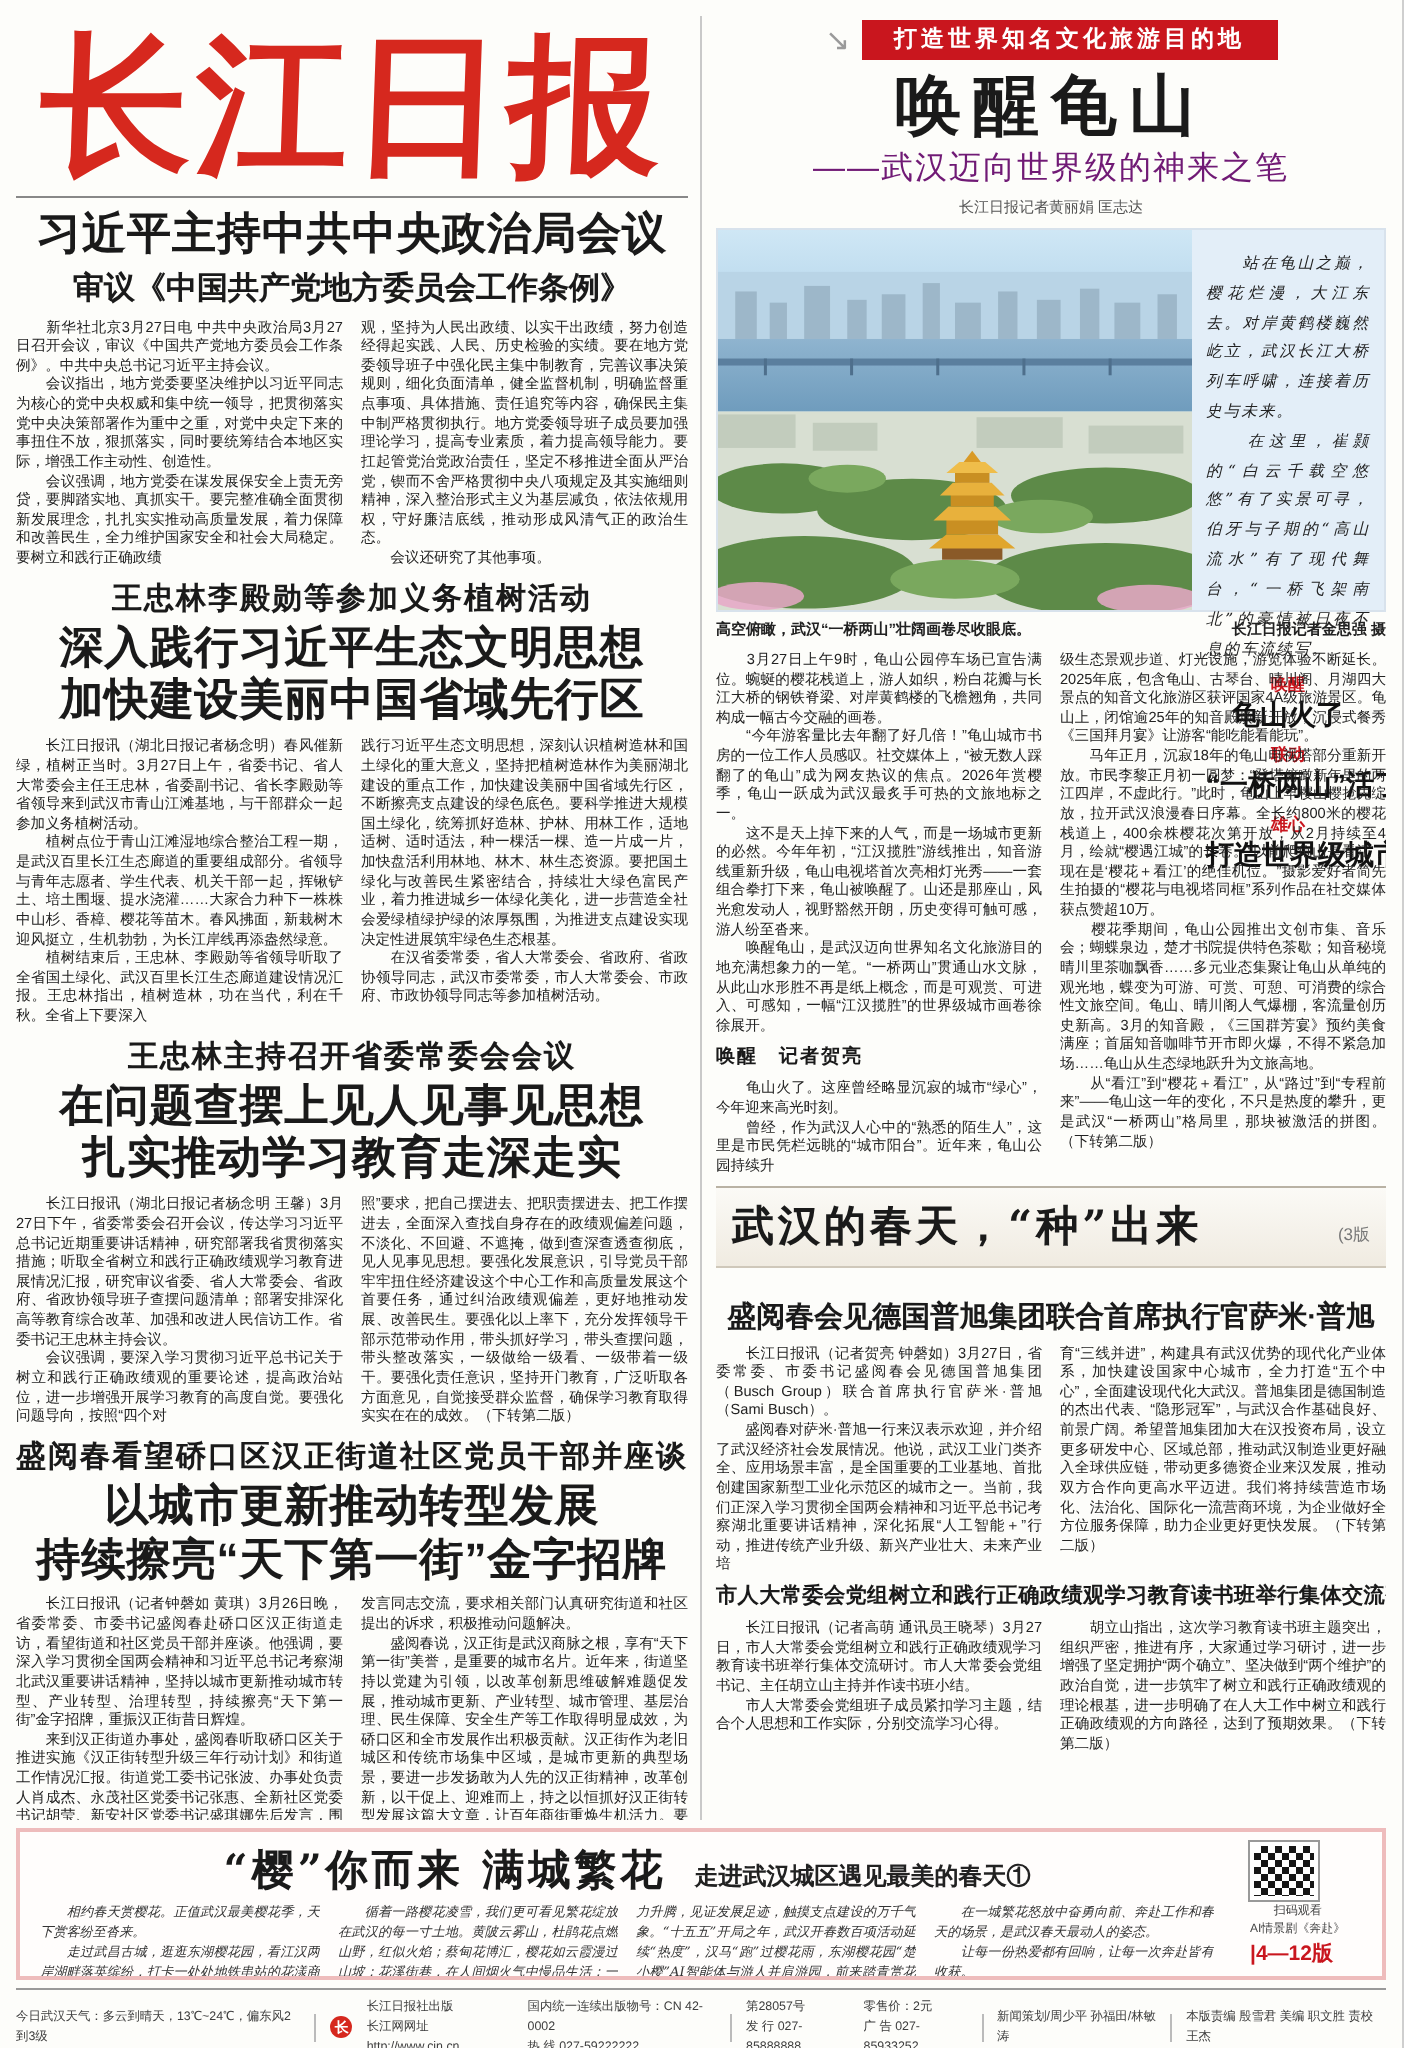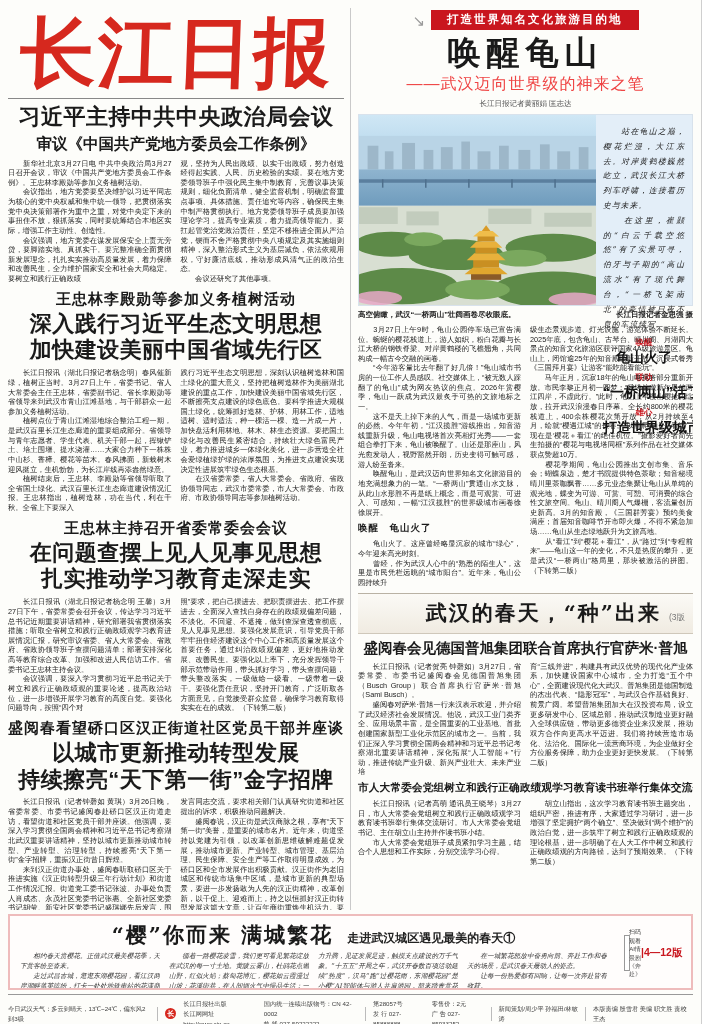--- a/index.html
+++ b/index.html
@@ -40,42 +40,42 @@
   .sec-gap { margin-top:6px; }
 
   
   .banner-row { display:flex; justify-content:center; align-items:center; gap:6px; margin:2px 0 4px; }
   .banner-arrow { color:#9a9a9a; font-size:15px; line-height:1; }
   .red-banner {
     background:#c9161e; color:#fff; font-weight:700; font-size:11.5px;
     padding:2px 16px 3px; letter-spacing:2px; white-space:nowrap;
   }
   .feature-hl { text-align:center; font-family:"DejaVu Serif", serif; font-weight:900; font-size:33px; letter-spacing:6px; line-height:1.15; }
-  .feature-dek { text-align:center; font-size:16px; color:#ef4444; letter-spacing:1px; margin-top:2px; }
+  .feature-dek { text-align:center; font-size:16px; color:#701a75; letter-spacing:1px; margin-top:2px; }
   .feature-byline { text-align:center; font-size:7.5px; color:#555; margin:4px 0 5px; }
   .photo-wrap { display:flex; height:192px; border:1px solid #d8e2ec; }
   .photo-wrap svg { display:block; height:100%; flex:1; }
   .photo-side {
     width:96px; flex:none; background:#e3eef8; padding:10px 7px 6px;
     display:flex; flex-direction:column;
   }
   .side-para {
     font-family:"DejaVu Serif", serif; font-style:italic; font-size:7.8px;
     line-height:1.9; letter-spacing:1px; color:#222; text-align:justify; white-space:pre-line;
   }
   .side-items { margin-top:auto; text-align:center; }
   .side-label { color:#c9161e; font-weight:700; font-size:8.5px; margin-top:5px; }
   .side-text { font-weight:700; font-size:14px; color:#111; white-space:nowrap; }
   .photo-caption { font-size:7.5px; font-weight:700; color:#222; margin:4px 0 5px; display:flex; justify-content:space-between; gap:6px; }
   .feature-subhead { font-size:9.5px; font-weight:800; margin:5px 0 4px; letter-spacing:1px; }
 
   .spring-banner {
-    margin:5px 0 5px; padding:5px 8px 6px; background:linear-gradient(180deg,#fbfaf6,#f0ebe1);
+    margin:5px 0 15px; padding:5px 8px 6px; background:linear-gradient(180deg,#fbfaf6,#f0ebe1);
     border-top:1px solid #b9b2a4; border-bottom:1px solid #cfc8ba;
-    display:flex; align-items:baseline; justify-content:flex-end; gap:8px;
+    display:flex; align-items:baseline; justify-content:space-between; gap:8px;
   }
   .spring-title { font-family:"DejaVu Serif", serif; font-weight:900; font-size:21px; letter-spacing:2px; white-space:nowrap; }
   .spring-ref { font-size:8.5px; color:#777; }
 
   .hl-b1 { text-align:center; font-weight:800; font-size:14.5px; margin:2px 0 4px; white-space:nowrap; }
   .hl-b2 { text-align:center; font-weight:800; font-size:10.6px; margin:4px 0 4px; white-space:nowrap; letter-spacing:0.2px; }
 
   
   .bottom-box {
     margin-top:4px; border:2px solid #eebcbc; background:#fffdfc;
@@ -84,21 +84,21 @@
   .bottom-main { flex:1; min-width:0; }
   .bottom-title-row { display:flex; justify-content:center; align-items:baseline; gap:14px; margin-bottom:3px; }
   .bottom-title { font-family:"DejaVu Serif", serif; font-weight:900; font-size:21px; letter-spacing:2px; white-space:nowrap; }
   .bottom-subtitle { font-size:12px; font-weight:600; color:#222; white-space:nowrap; }
   .bottom-cols { display:flex; gap:9px; }
   .bottom-col {
     flex:1; min-width:0; font-family:"DejaVu Serif", serif; font-style:italic;
     font-size:6.6px; line-height:1.5; text-align:justify; color:#333; white-space:pre-line;
     height:44px; overflow:hidden;
   }
-  .bottom-rail { width:56px; flex:none; display:flex; align-items:center; }
+  .bottom-rail { width:56px; flex:none; display:flex; flex-direction:column; align-items:flex-start; }
   .qr {
     width:34px; height:34px; border:2px solid #fff; outline:1px solid #999;
     background:repeating-conic-gradient(#161616 0% 25%, #ffffff 0% 50%);
     background-size:7px 7px;
   }
   .qr-caption { font-size:6px; color:#444; text-align:center; line-height:1.4; margin-top:2px; white-space:pre-line; }
   .bottom-ref { color:#c9161e; font-weight:800; font-size:10.5px; margin-top:1px; white-space:nowrap; }
 
   
   .footer {
@@ -122,21 +122,21 @@
 
       <div>
         <div class="masthead-title">长江日报</div>
         <div class="mast-rule"></div>
       </div>
 
       <div>
         <div class="hl-xl">习近平主持中共中央政治局会议</div>
         <div class="hl-sub">审议《中国共产党地方委员会工作条例》</div>
         <div class="body2col">
-          <div class="bcol bodytext">　　新华社北京3月27日电  中共中央政治局3月27日召开会议，审议《中国共产党地方委员会工作条例》。王忠林李殿勋等参加义务植树活动。
+          <div class="bcol bodytext">　　新华社北京3月27日电  中共中央政治局3月27日召开会议，审议《中国共产党地方委员会工作条例》。中共中央总书记习近平主持会议。
 　　会议指出，地方党委要坚决维护以习近平同志为核心的党中央权威和集中统一领导，把贯彻落实党中央决策部署作为重中之重，对党中央定下来的事扭住不放，狠抓落实，同时要统筹结合本地区实际，增强工作主动性、创造性。
 　　会议强调，地方党委在谋发展保安全上责无旁贷，要脚踏实地、真抓实干。要完整准确全面贯彻新发展理念，扎扎实实推动高质量发展，着力保障和改善民生，全力维护国家安全和社会大局稳定。要树立和践行正确政绩</div>
           <div class="bcol bodytext">观，坚持为人民出政绩、以实干出政绩，努力创造经得起实践、人民、历史检验的实绩。要在地方党委领导班子中强化民主集中制教育，完善议事决策规则，细化负面清单，健全监督机制，明确监督重点事项、具体措施、责任追究等内容，确保民主集中制严格贯彻执行。地方党委领导班子成员要加强理论学习，提高专业素质，着力提高领导能力。要扛起管党治党政治责任，坚定不移推进全面从严治党，锲而不舍严格贯彻中央八项规定及其实施细则精神，深入整治形式主义为基层减负，依法依规用权，守好廉洁底线，推动形成风清气正的政治生态。
 　　会议还研究了其他事项。</div>
         </div>
       </div>
 
       <div class="sec-gap">
         <div class="kicker">王忠林李殿勋等参加义务植树活动</div>
         <div class="hl-xl">深入践行习近平生态文明思想</div>
@@ -275,21 +275,21 @@
           <span>高空俯瞰，武汉“一桥两山”壮阔画卷尽收眼底。</span>
           <span>长江日报记者金思强 摄</span>
         </div>
 
         <div class="body2col">
           <div class="bcol">
             <div class="bodytext">　　3月27日上午9时，龟山公园停车场已宣告满位。蜿蜒的樱花栈道上，游人如织，粉白花瓣与长江大桥的钢铁脊梁、对岸黄鹤楼的飞檐翘角，共同构成一幅古今交融的画卷。
 　　“今年游客量比去年翻了好几倍！”龟山城市书房的一位工作人员感叹。社交媒体上，“被无数人踩翻了的龟山”成为网友热议的焦点。2026年赏樱季，龟山一跃成为武汉最炙手可热的文旅地标之一。
 　　这不是天上掉下来的人气，而是一场城市更新的必然。今年年初，“江汉揽胜”游线推出，知音游线重新升级，龟山电视塔首次亮相灯光秀——一套组合拳打下来，龟山被唤醒了。山还是那座山，风光愈发动人，视野豁然开朗，历史变得可触可感，游人纷至沓来。
 　　唤醒龟山，是武汉迈向世界知名文化旅游目的地充满想象力的一笔。“一桥两山”贯通山水文脉，从此山水形胜不再是纸上概念，而是可观赏、可进入、可感知，一幅“江汉揽胜”的世界级城市画卷徐徐展开。</div>
-            <div class="feature-subhead">唤醒　龟山火了</div>
+            <div class="feature-subhead">唤醒　记者贺亮</div>
             <div class="bodytext">　　龟山火了。这座曾经略显沉寂的城市“绿心”，今年迎来高光时刻。
 　　曾经，作为武汉人心中的“熟悉的陌生人”，这里是市民凭栏远眺的“城市阳台”。近年来，龟山公园持续升</div>
           </div>
           <div class="bcol bodytext">级生态景观步道、灯光设施，游览体验不断延长。2025年底，包含龟山、古琴台、晴川阁、月湖四大景点的知音文化旅游区获评国家4A级旅游景区。龟山上，闭馆逾25年的知音殿焕新开放，沉浸式餐秀《三国拜月宴》让游客“能吃能看能玩”。
 　　马年正月，沉寂18年的龟山电视塔部分重新开放。市民李黎正月初一圆梦：“登塔俯瞰新年里的两江四岸，不虚此行。”此时，龟山上早樱山樱抢先绽放，拉开武汉浪漫春日序幕。全长约800米的樱花栈道上，400余株樱花次第开放，从2月持续至4月，绘就“樱遇江城”的长卷。“以前爬龟山是看江，现在是‘樱花＋看江’的绝佳机位。”摄影爱好者简先生拍摄的“樱花与电视塔同框”系列作品在社交媒体获点赞超10万。
 　　樱花季期间，龟山公园推出文创市集、音乐会；蝴蝶泉边，楚才书院提供特色茶歇；知音秘境晴川里茶咖飘香……多元业态集聚让龟山从单纯的观光地，蝶变为可游、可赏、可憩、可消费的综合性文旅空间。龟山、晴川阁人气爆棚，客流量创历史新高。3月的知音殿，《三国群芳宴》预约美食满座；首届知音咖啡节开市即火爆，不得不紧急加场……龟山从生态绿地跃升为文旅高地。
 　　从“看江”到“樱花＋看江”，从“路过”到“专程前来”——龟山这一年的变化，不只是热度的攀升，更是武汉“一桥两山”格局里，那块被激活的拼图。（下转第二版）</div>
         </div>
       </div>
 

